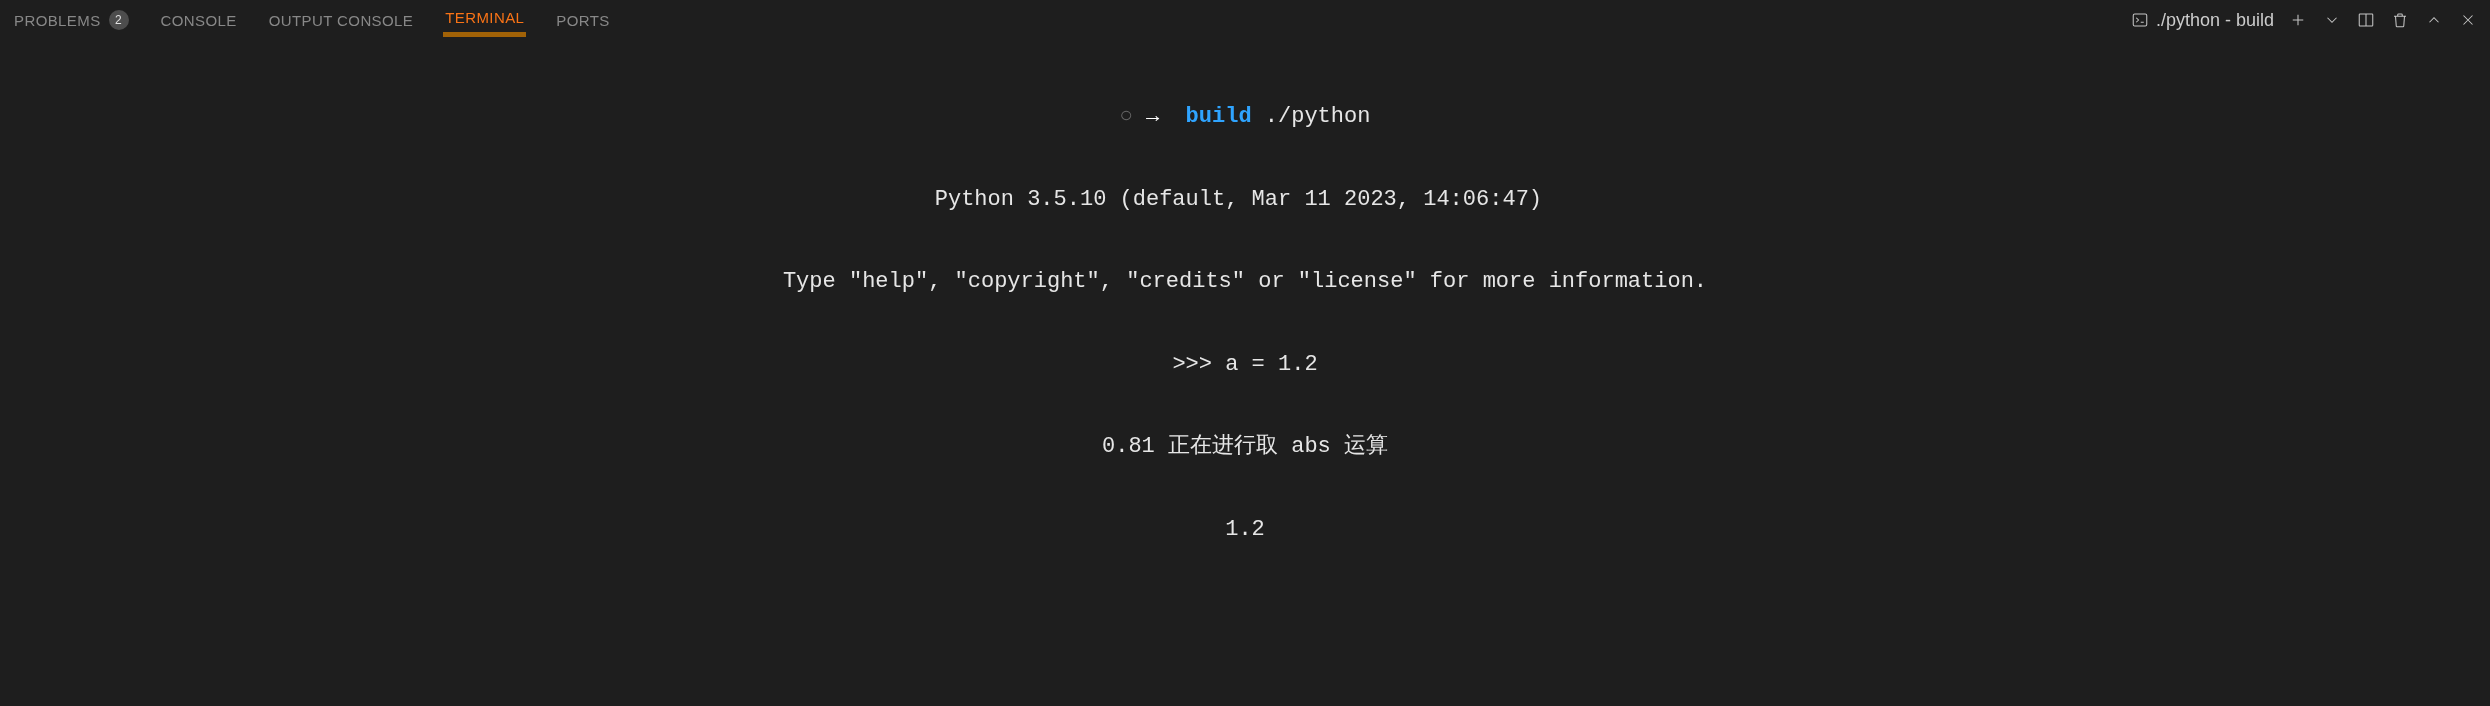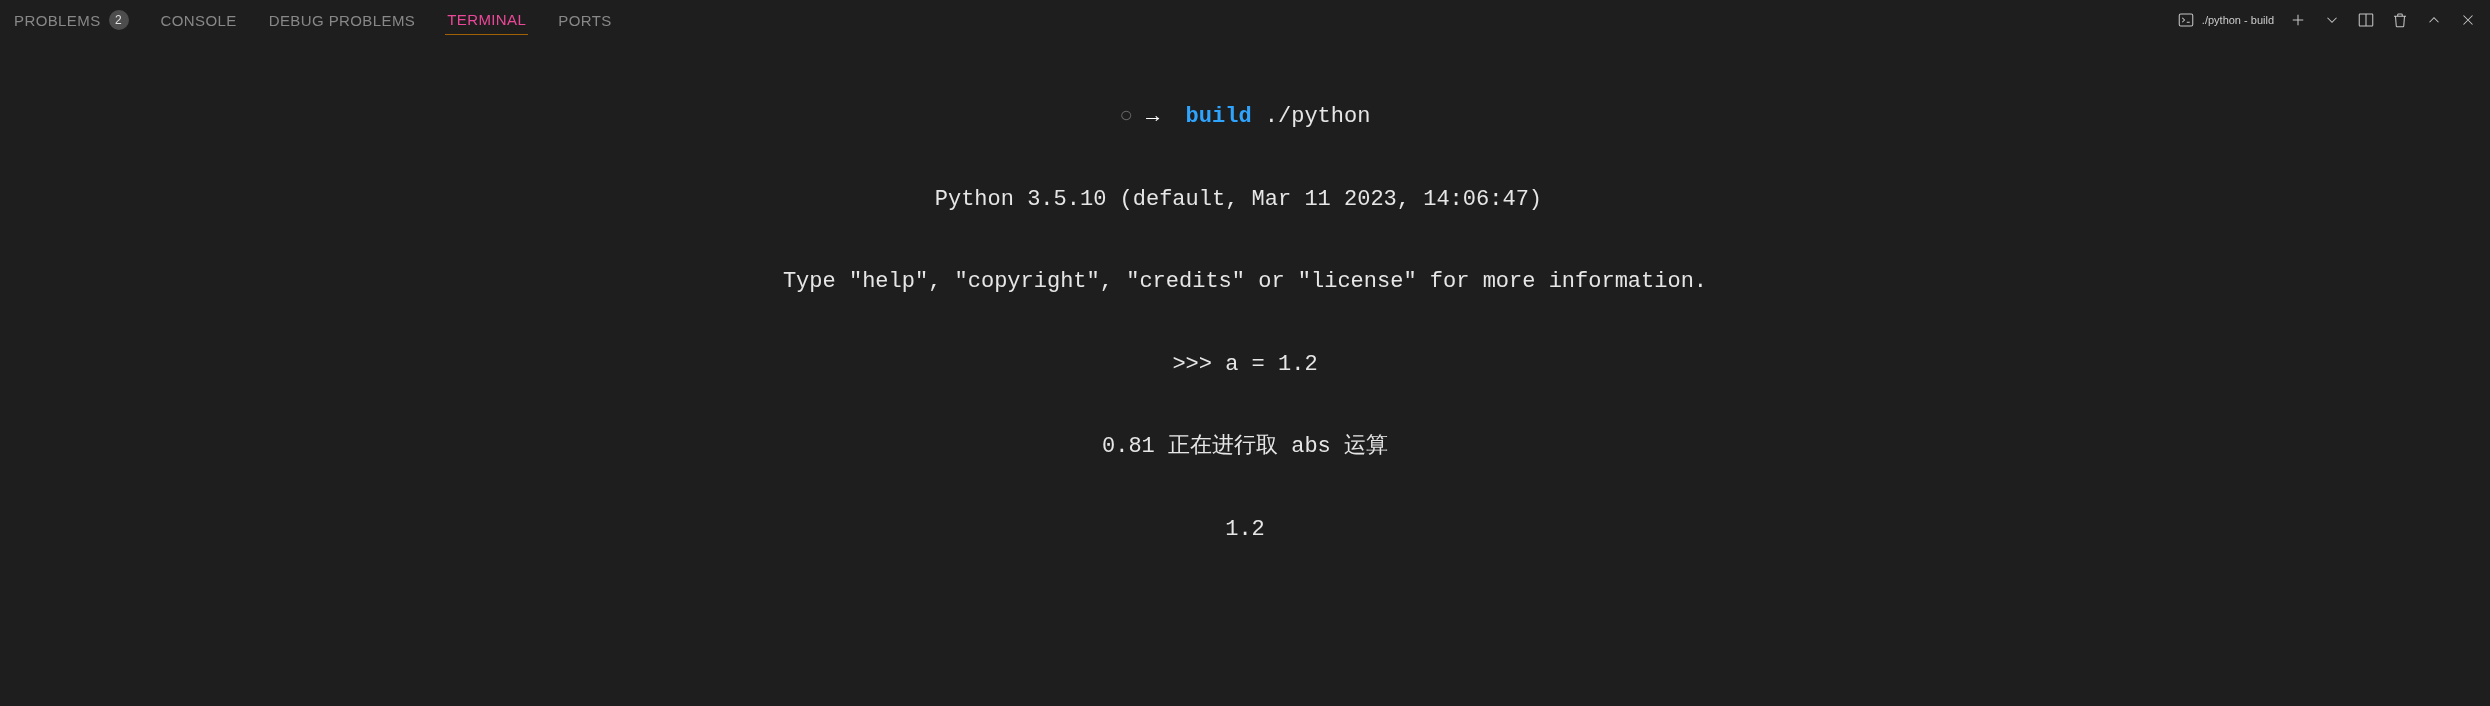--- a/index.html
+++ b/index.html
@@ -30,42 +30,42 @@
   .tabs { display: flex; align-items: center; gap: 28px; }
   .tab {
     display: flex;
     align-items: center;
     gap: 8px;
     padding: 6px 2px;
     cursor: pointer;
     letter-spacing: 0.4px;
   }
   .tab.active {
-    color: #ec4899;
-    border-bottom: 1px solid #a16207;
+    color: #f97316;
+    border-bottom: 5px solid #a16207;
   }
   .badge {
     display: inline-flex;
     align-items: center;
     justify-content: center;
     min-width: 20px;
     height: 20px;
     padding: 0 6px;
     border-radius: 10px;
     background: #4d4d4d;
     color: #e0e0e0;
     font-size: 12px;
   }
   .spacer { flex: 1; }
   .toolbar {
     display: flex;
     align-items: center;
     gap: 14px;
     color: #c5c5c5;
-    font-size: 11px;
+    font-size: 18px;
   }
   .tool-icon {
     width: 20px; height: 20px;
     display: inline-flex; align-items: center; justify-content: center;
     cursor: pointer;
     color: #c5c5c5;
   }
   .tool-icon svg { width: 18px; height: 18px; stroke: currentColor; fill: none; stroke-width: 1.4; }
   .term-label { display: flex; align-items: center; gap: 6px; color: #cccccc; cursor: pointer; }
   .terminal {
@@ -91,21 +91,21 @@
   <div class="tabbar">
     <div class="tabs">
       <div class="tab">
         <span>PROBLEMS</span>
         <span class="badge">2</span>
       </div>
       <div class="tab">
         <span>CONSOLE</span>
       </div>
       <div class="tab">
-        <span>DEBUG PROBLEMS</span>
+        <span>OUTPUT CONSOLE</span>
       </div>
       <div class="tab active">
         <span>TERMINAL</span>
       </div>
       <div class="tab">
         <span>PORTS</span>
       </div>
     </div>
     <div class="spacer"></div>
     <div class="toolbar">

